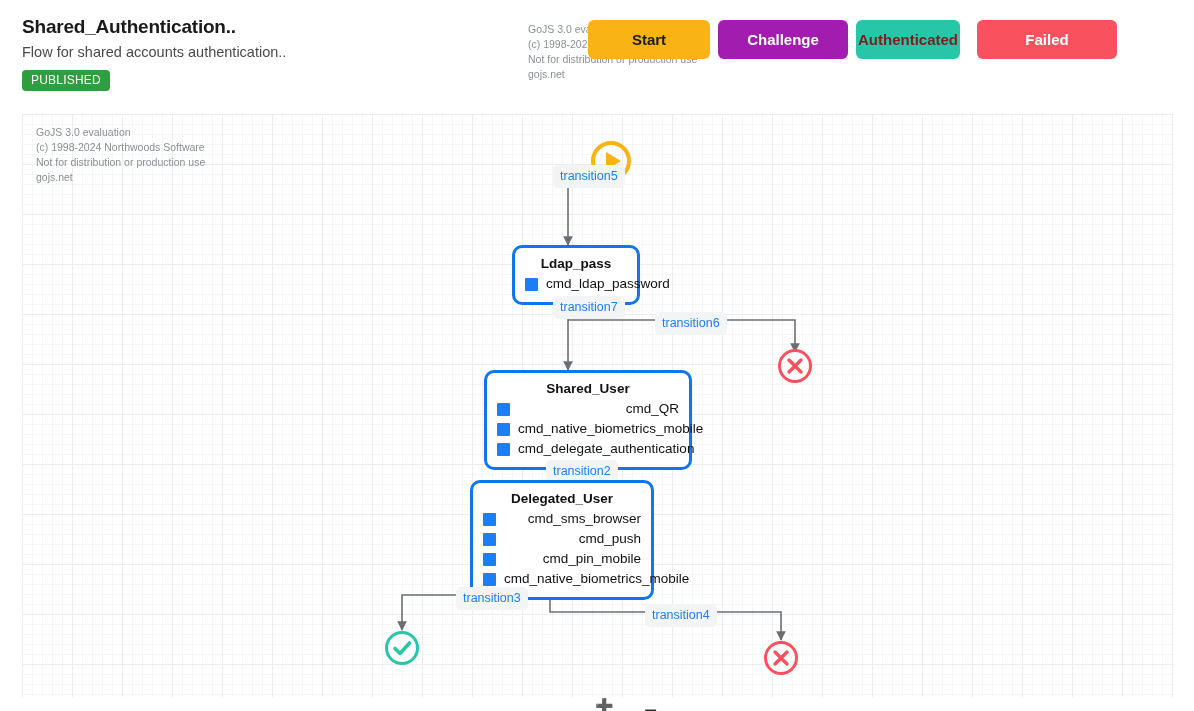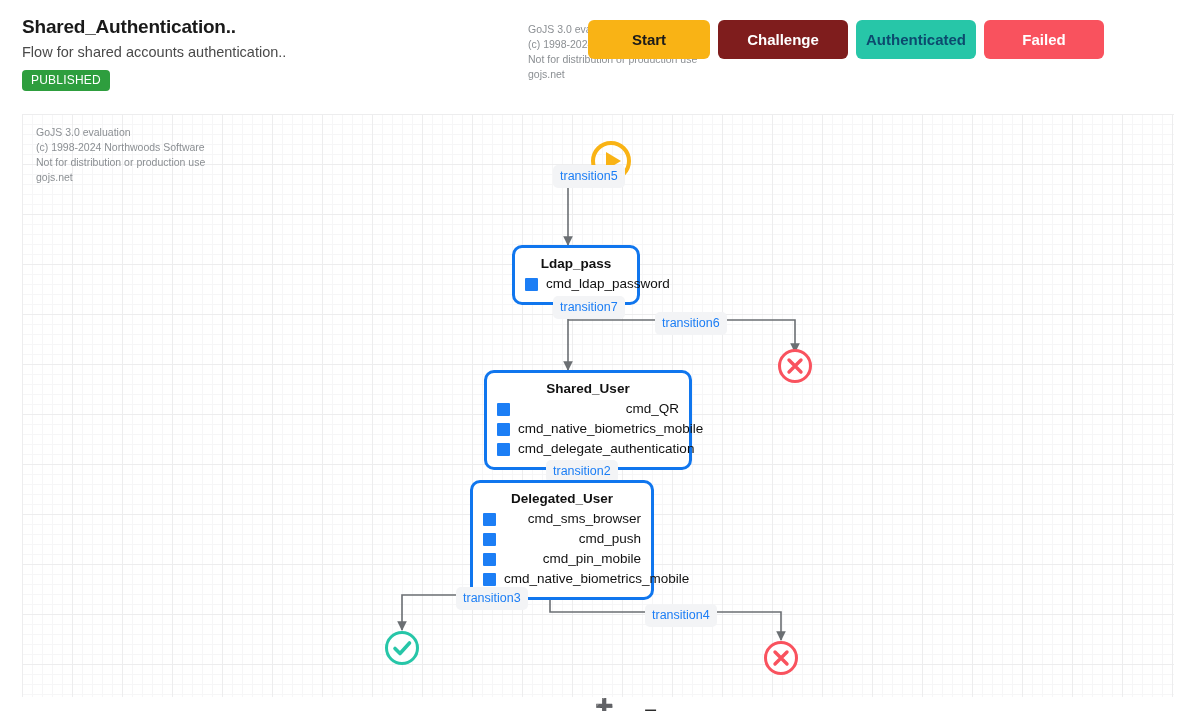--- a/index.html
+++ b/index.html
@@ -78,23 +78,23 @@
     font-family: "Liberation Sans", sans-serif;
     font-size: 15px;
     font-weight: bold;
     cursor: pointer;
     display: flex;
     align-items: center;
     justify-content: center;
     padding: 0;
   }
   .hbtn-start        { width: 122px; background: #f9b315; color: #1a1a1a; }
-  .hbtn-challenge    { width: 130px; background: #7f1d1d; color: #ffffff; }
-  .hbtn-authenticated{ width: 120px; background: #27c6a8; color: #0c4a6e; }
-  .hbtn-failed       { width: 120px; background: #f9525e; color: #ffffff; }
+  .hbtn-challenge    { width: 130px; background: #a21caf; color: #ffffff; }
+  .hbtn-authenticated{ width: 104px; background: #27c6a8; color: #7f1d1d; }
+  .hbtn-failed       { width: 140px; background: #f9525e; color: #ffffff; margin-left: 9px; }
 
   
   .wm {
     position: absolute;
     font-family: "Liberation Sans", sans-serif;
     font-size: 10.5px;
     line-height: 15px;
     color: #8b8f93;
     white-space: nowrap;
     pointer-events: none;

